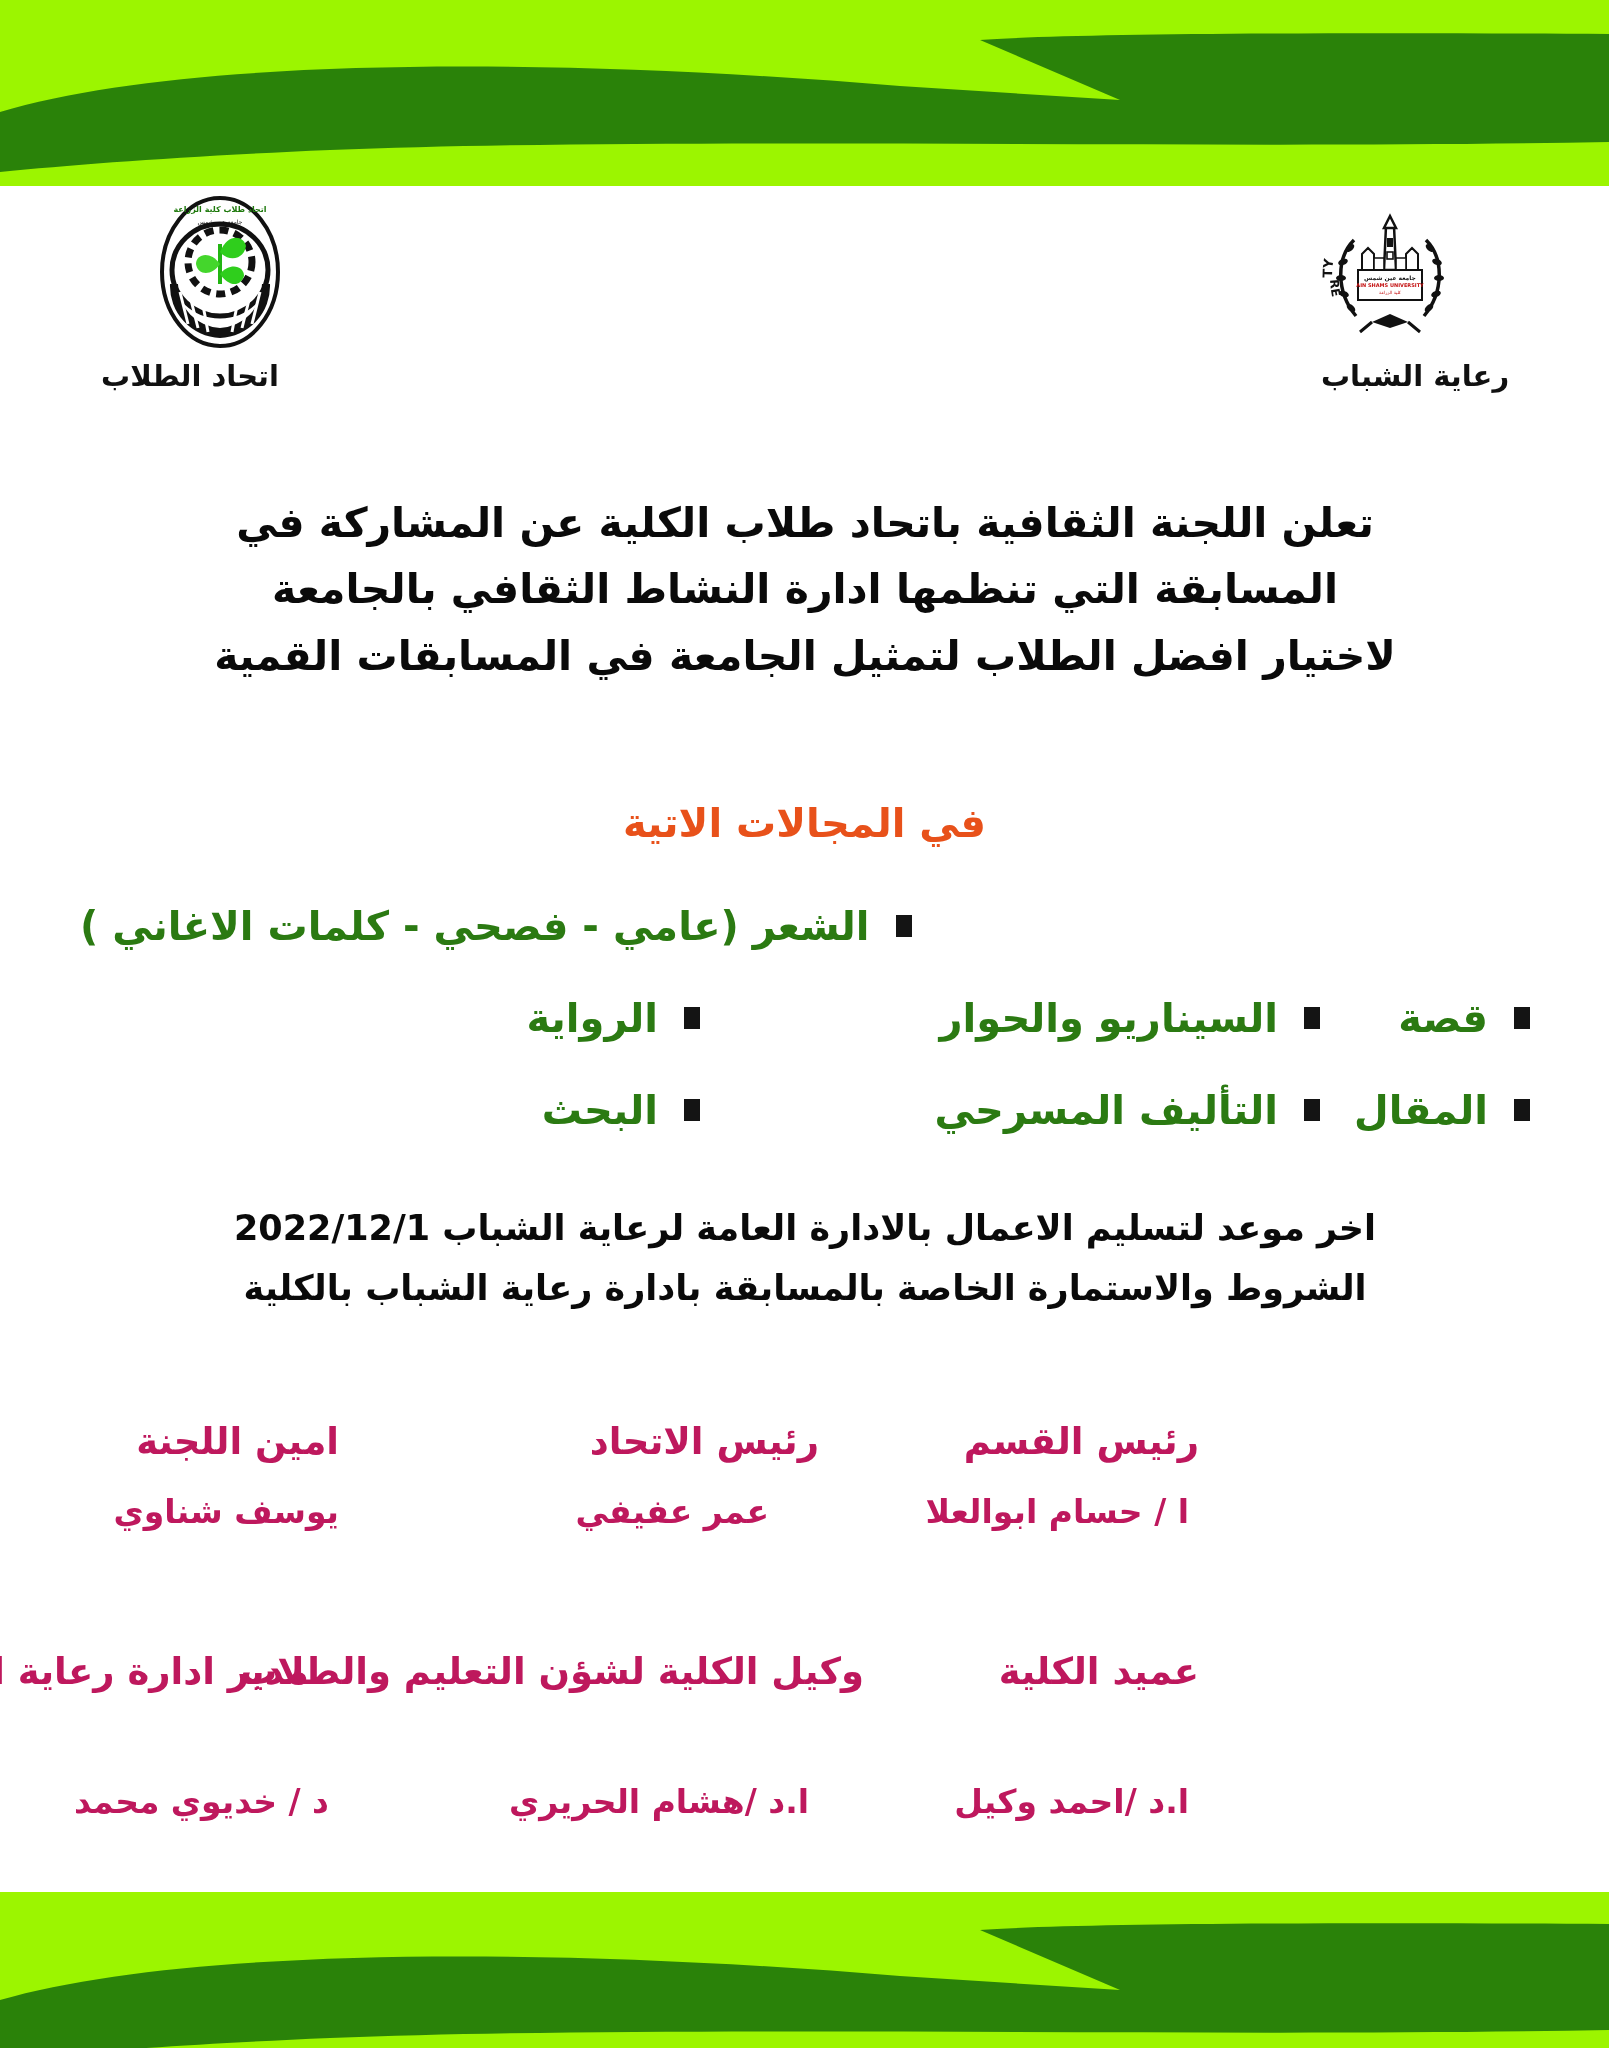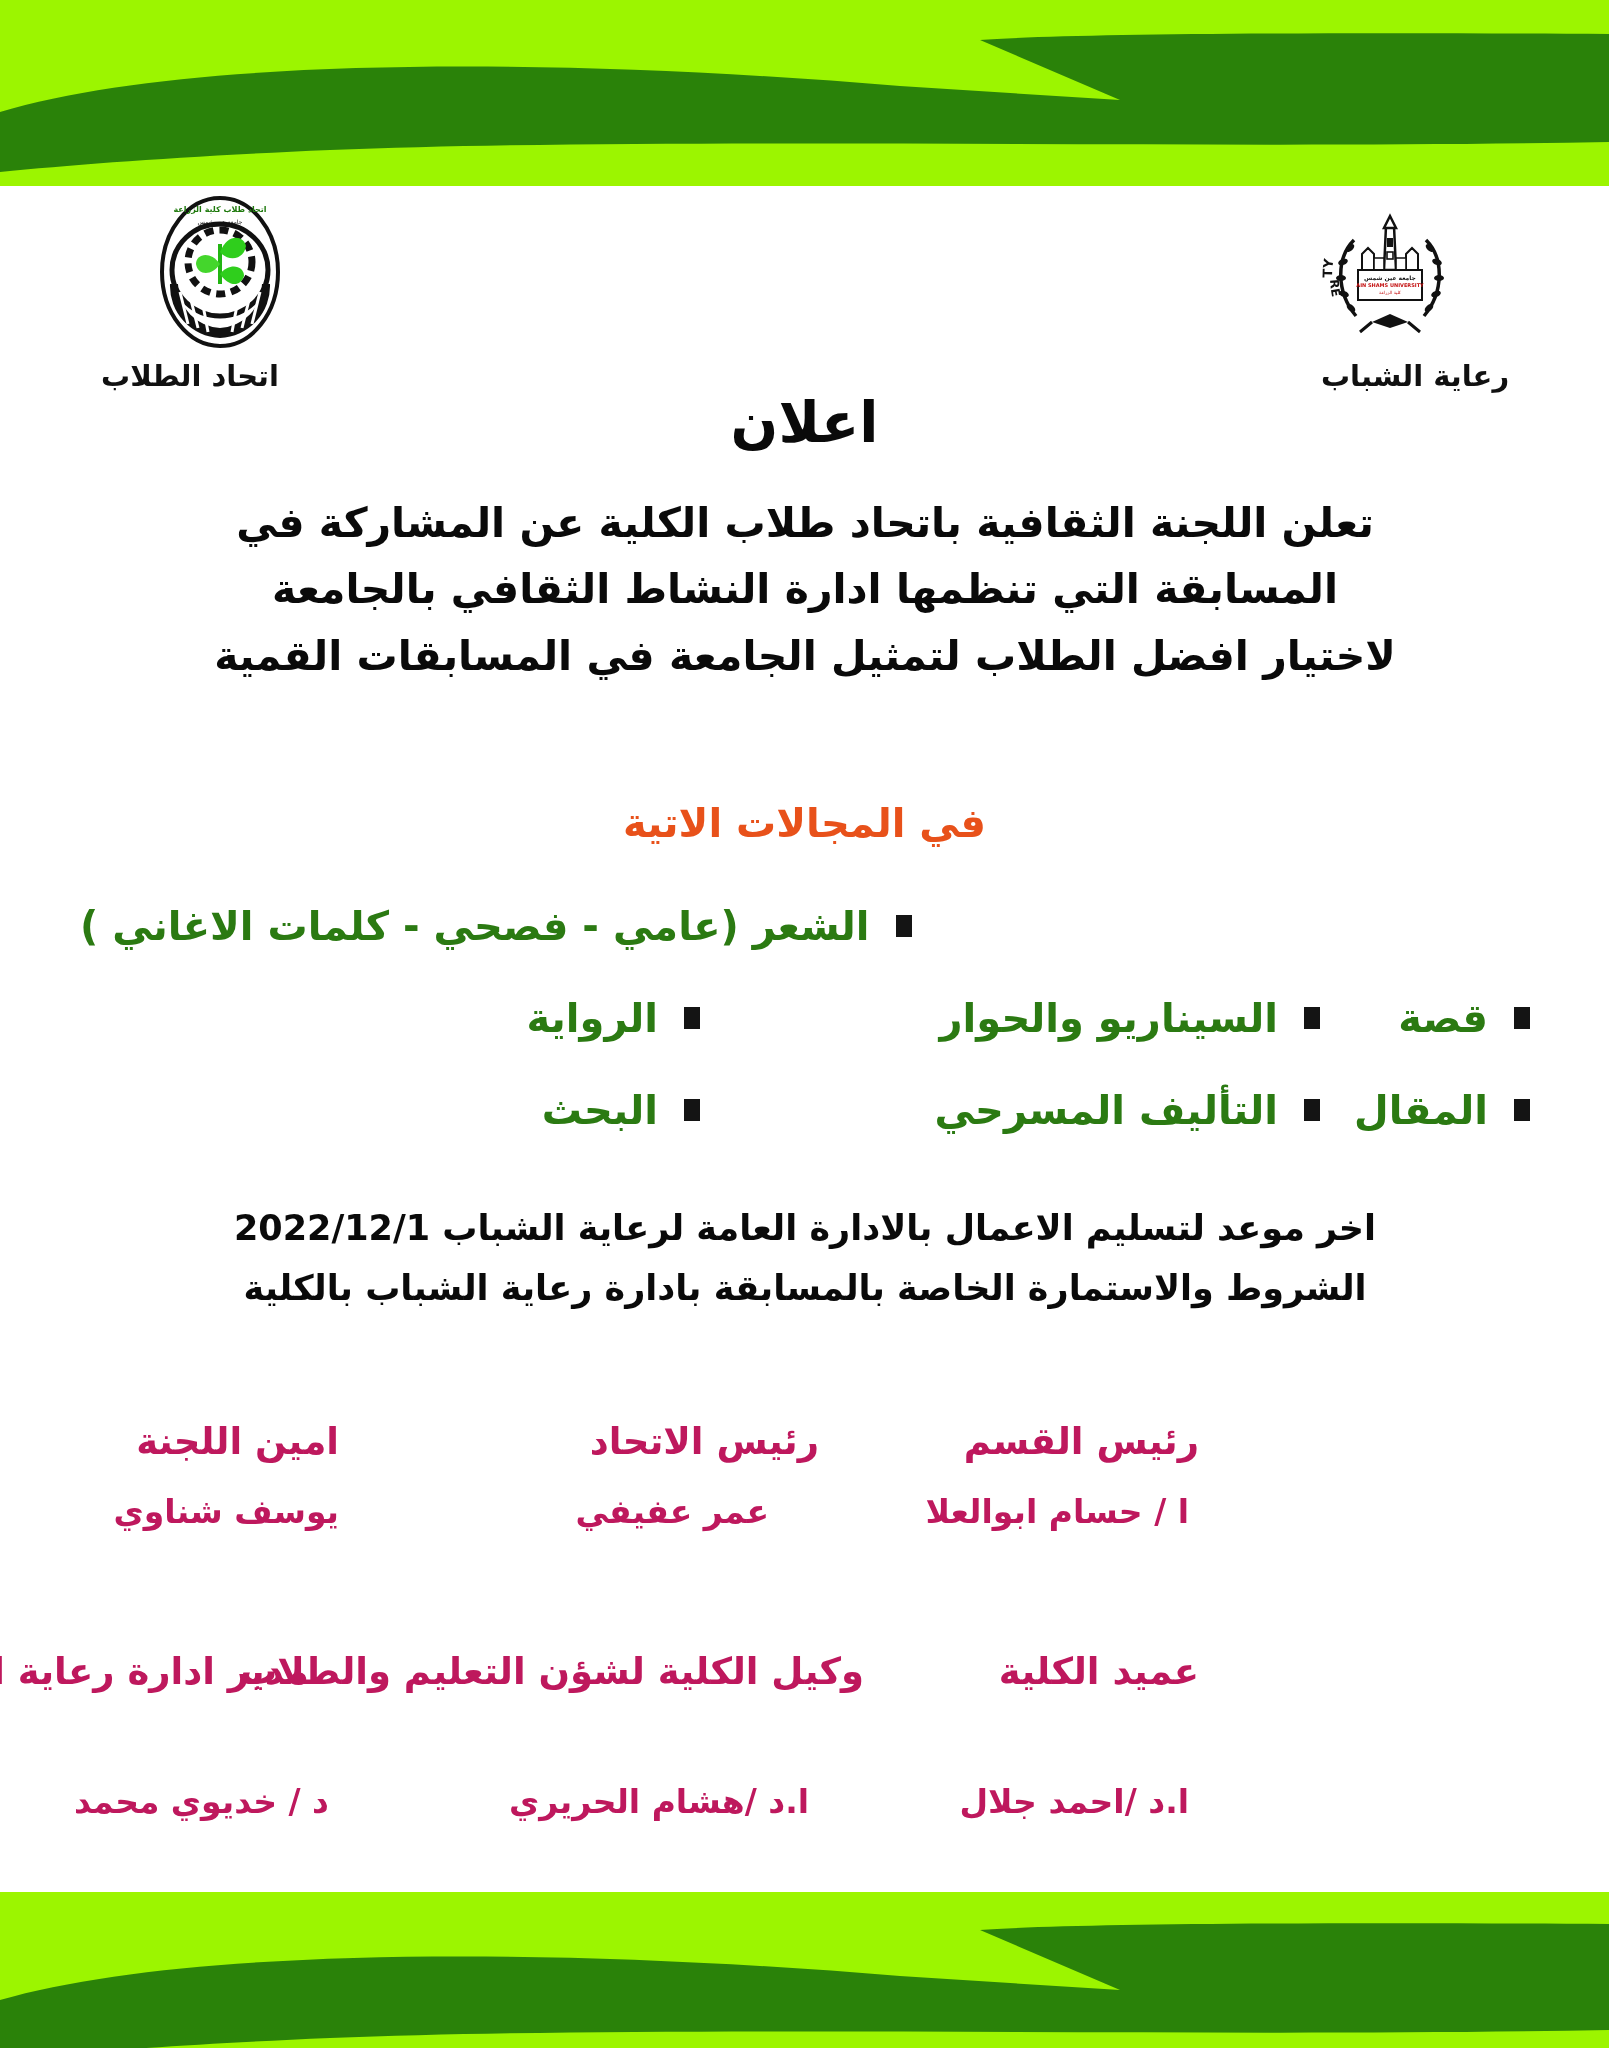--- a/index.html
+++ b/index.html
@@ -300,21 +300,20 @@
             <ellipse cx="119" cy="116" rx="5" ry="3" transform="rotate(-40 119 116)"></ellipse>
           </g>
           <path d="M62,130 L80,122 L98,130 L80,136 Z" fill="#111"></path>
           <path d="M62,130 L50,140 M98,130 L110,140" stroke="#111" stroke-width="3" fill="none"></path>
         </svg>
       </div>
       <div class="logo-caption">رعاية الشباب</div>
     </div>
   </div>
 
-  <div class="headline">اعلان</div>
 
   <div class="body-text">
     <div class="body-line">تعلن اللجنة الثقافية باتحاد طلاب الكلية عن المشاركة في</div>
     <div class="body-line">المسابقة التي تنظمها ادارة النشاط الثقافي بالجامعة</div>
     <div class="body-line">لاختيار افضل الطلاب لتمثيل الجامعة في المسابقات القمية</div>
   </div>
 
   <div class="sub-orange">في المجالات الاتية</div>
 
   <div class="cats">
@@ -377,21 +376,21 @@
 
   <div class="sig-group g2">
     <div class="sig-row">
       <span class="sig-item sig-title pos-c">مدير ادارة رعاية الشباب</span>
       <span class="sig-item sig-title pos-b">وكيل الكلية لشؤن التعليم والطلاب</span>
       <span class="sig-item sig-title pos-a">عميد الكلية</span>
     </div>
     <div class="sig-row g2-row2">
       <span class="sig-item sig-name name-c">د / خديوي محمد</span>
       <span class="sig-item sig-name name-b">ا.د /هشام الحريري</span>
-      <span class="sig-item sig-name name-a">ا.د /احمد جلال</span>
+      <span class="sig-item sig-name name-a">ا.د /احمد وكيل</span>
     </div>
   </div>
 
   <div class="banner banner-bottom">
     <svg viewBox="0 0 1609 156" preserveAspectRatio="none">
       <path d="M0,108 C180,56 540,54 900,84 L1120,98 L980,38 C1060,32 1300,30 1609,32 L1609,138 C1200,146 700,132 330,146 C190,152 80,160 0,168 Z" fill="#2a8209"></path>
     </svg>
   </div>
 
 </div>

